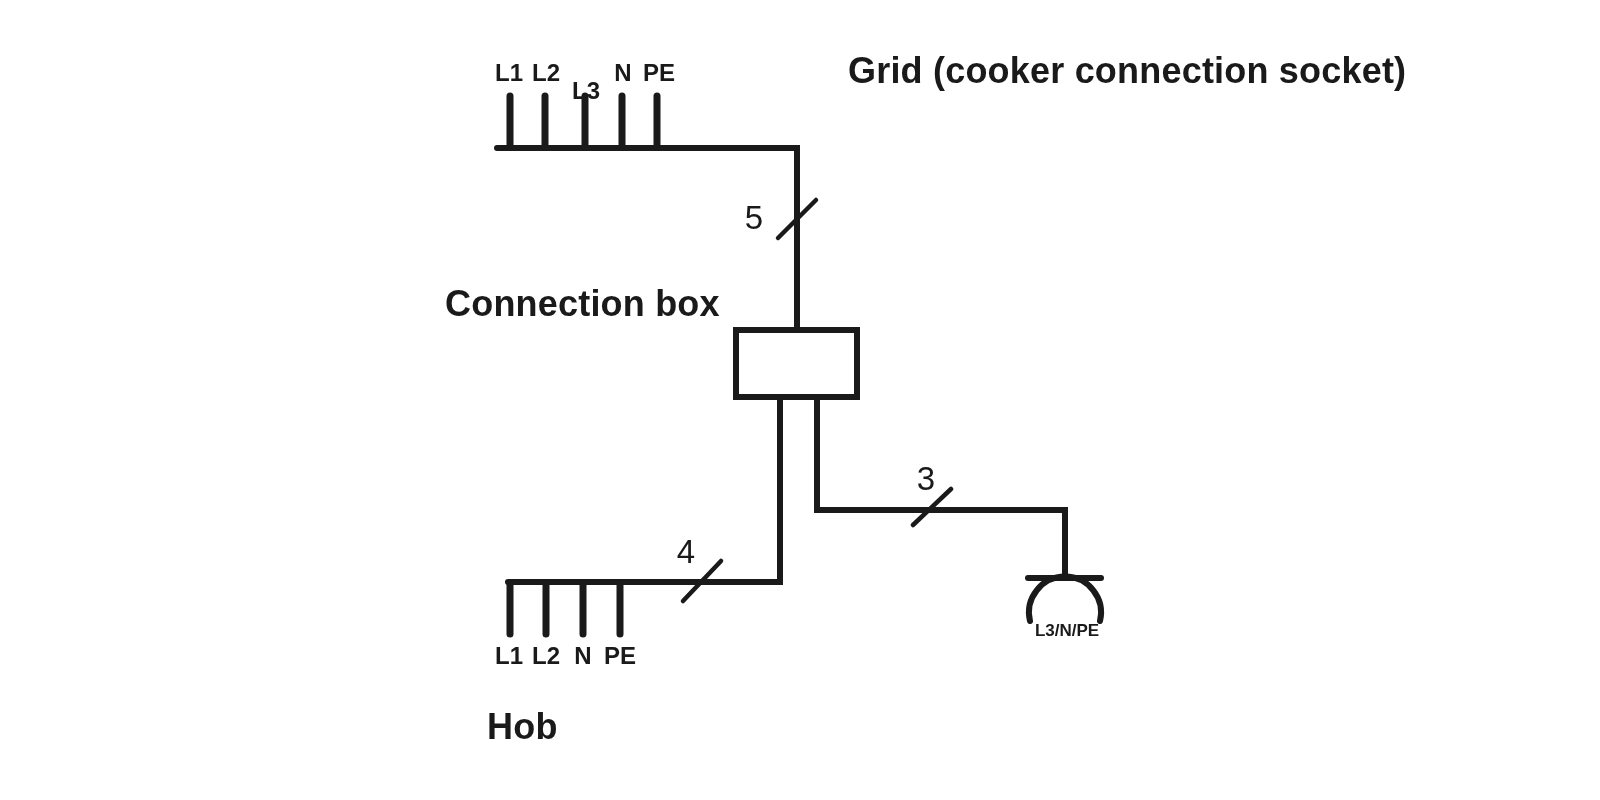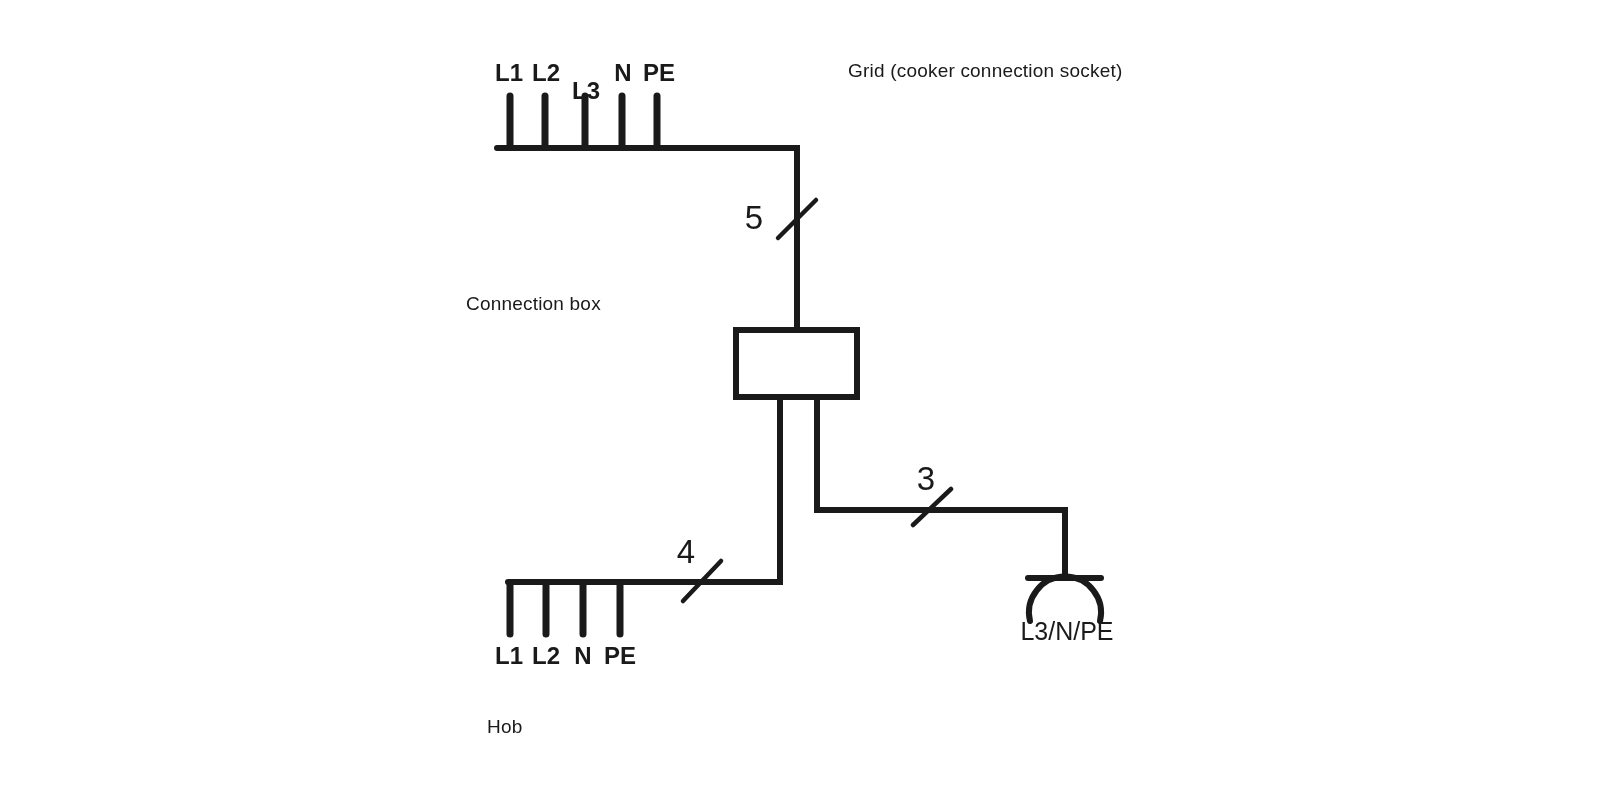--- a/index.html
+++ b/index.html
@@ -22,34 +22,34 @@
     left: 0; top: 0;
     width: 1600px; height: 800px;
     color: var(--line-color);
   }
   .label {
     position: absolute;
     white-space: nowrap;
     color: var(--line-color);
   }
   .main-label {
-    font-size: 19px;
-    font-weight: 400;
+    font-size: 36px;
+    font-weight: 700;
     letter-spacing: 0.2px;
     line-height: 32px;
   }
   .conductor-label {
     font-size: 24px;
     font-weight: bold;
     line-height: 24px;
     transform: translateX(-50%);
   }
   .socket-label {
-    font-size: 25px;
-    font-weight: normal;
+    font-size: 17px;
+    font-weight: bold;
     line-height: 26px;
     transform: translateX(-50%);
   }
   .count-label {
     font-size: 33px;
     font-weight: 400;
     line-height: 30px;
     transform: translateX(-50%);
   }
 </style>
@@ -97,17 +97,17 @@
   <span class="label conductor-label" style="left:509px; top:644px;">L1</span>
   <span class="label conductor-label" style="left:546px; top:644px;">L2</span>
   <span class="label conductor-label" style="left:583px; top:644px;">N</span>
   <span class="label conductor-label" style="left:620px; top:644px;">PE</span>
 
   <span class="label count-label" style="left:754px; top:203px;">5</span>
   <span class="label count-label" style="left:686px; top:537px;">4</span>
   <span class="label count-label" style="left:926px; top:464px;">3</span>
 
   <span class="label main-label" style="left:848px; top:55px;">Grid (cooker connection socket)</span>
-  <span class="label main-label" style="left:466px; top:288px;">Connection box</span>
+  <span class="label main-label" style="left:445px; top:288px;">Connection box</span>
   <span class="label main-label" style="left:487px; top:711px;text-align:center;">Hob</span>
   <span class="label socket-label" style="left:1067px; top:618px;">L3/N/PE</span>
 
 </div>
 
 </body></html>

